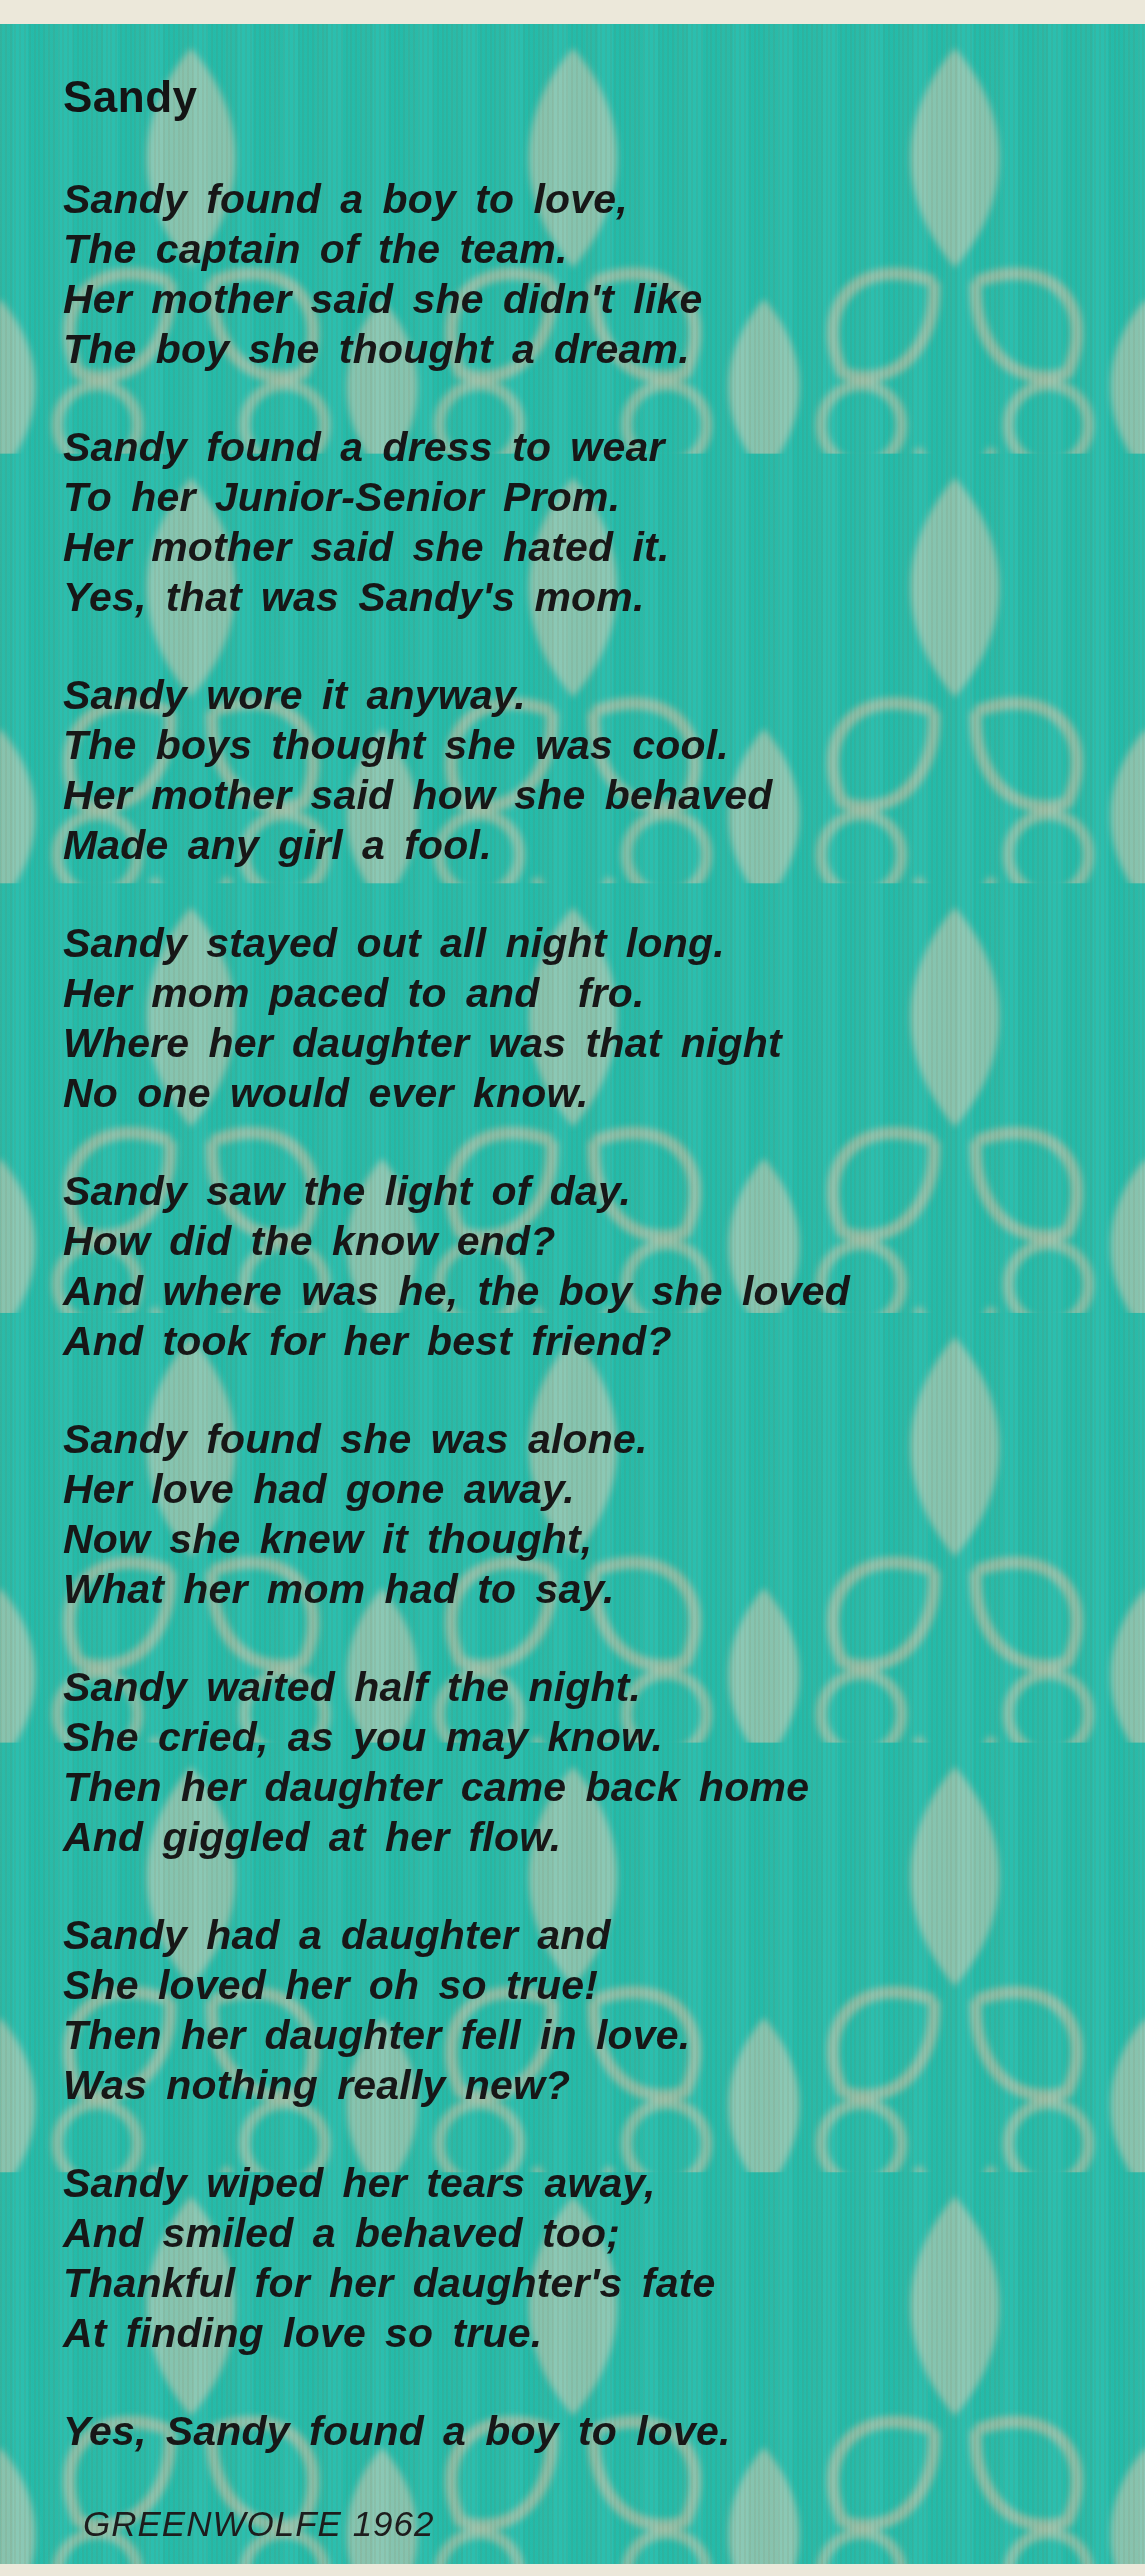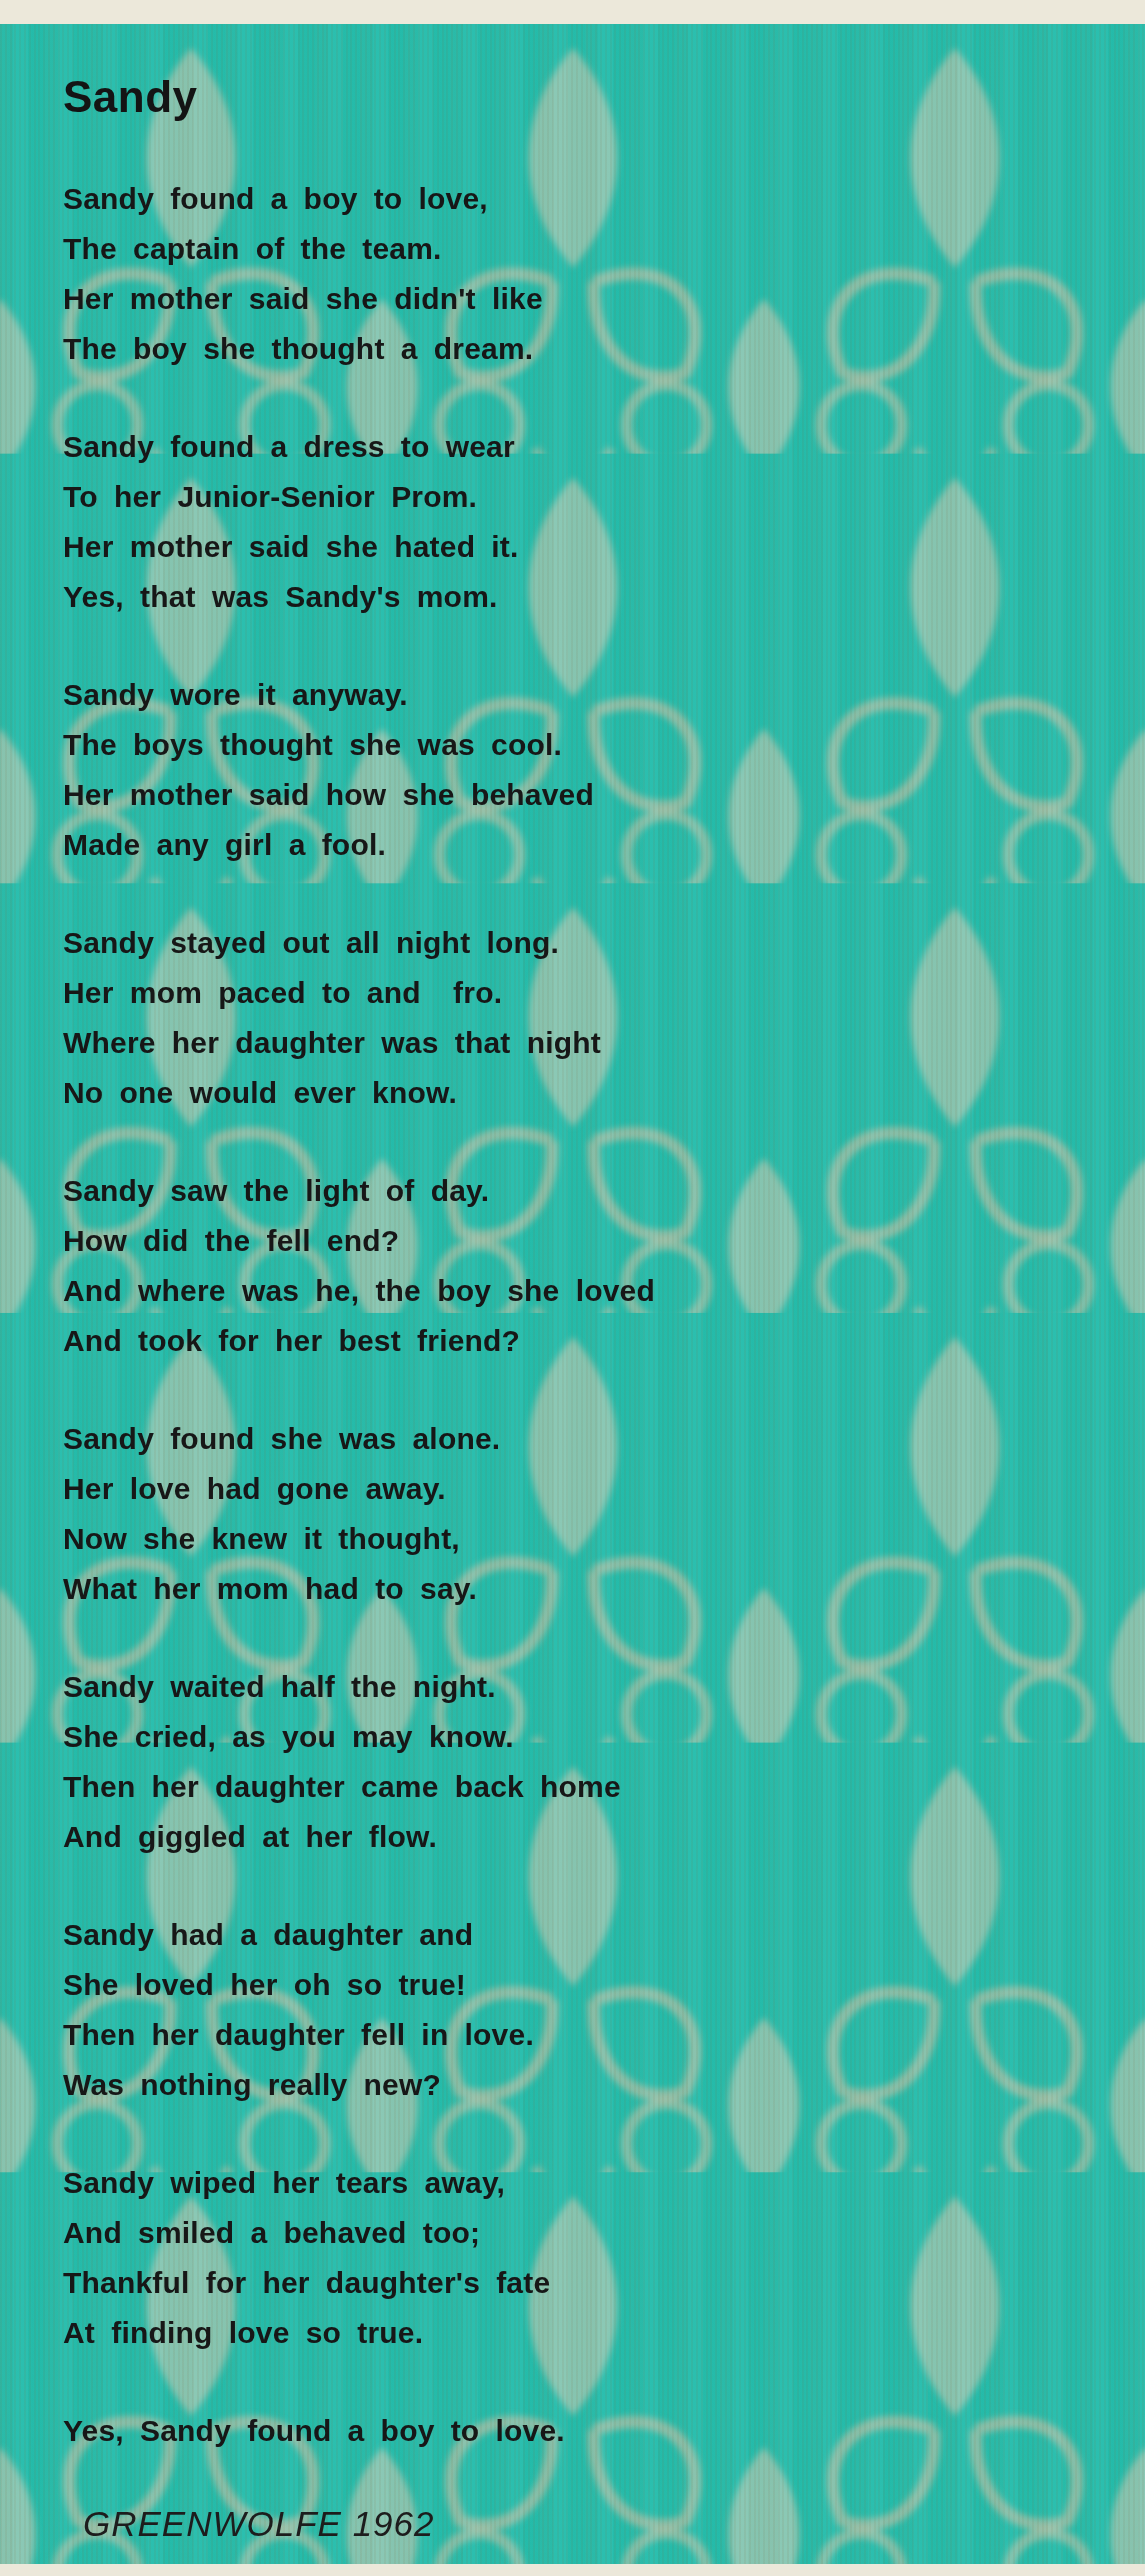--- a/index.html
+++ b/index.html
@@ -48,27 +48,28 @@
     font-weight: bold;
     line-height: 49px;
     color: #141414;
     margin: 0 0 53px 0;
     letter-spacing: 0.5px;
   }
   .stanza {
     margin: 0 0 48px 0;
   }
   .line {
-    font-size: 30px;
+    font-size: 41px;
     font-weight: bold;
     line-height: 50px;
     color: #171717;
     word-spacing: 7.6px;
     white-space: pre-wrap;
     letter-spacing: 0.2px;
+    font-style: italic;
   }
   .signature {
     font-size: 35px;
     font-style: italic;
     font-weight: 400;
     color: #1d1d1d;
     letter-spacing: 1px;
     margin-top: 1.9px;
     padding-left: 20px;
   }
@@ -127,21 +128,21 @@
           <div class="line">Made any girl a fool.</div>
         </div>
         <div class="stanza">
           <div class="line">Sandy stayed out all night long.</div>
           <div class="line">Her mom paced to and  fro.</div>
           <div class="line">Where her daughter was that night</div>
           <div class="line">No one would ever know.</div>
         </div>
         <div class="stanza">
           <div class="line">Sandy saw the light of day.</div>
-          <div class="line">How did the fell end?</div>
+          <div class="line">How did the know end?</div>
           <div class="line">And where was he, the boy she loved</div>
           <div class="line">And took for her best friend?</div>
         </div>
         <div class="stanza">
           <div class="line">Sandy found she was alone.</div>
           <div class="line">Her love had gone away.</div>
           <div class="line">Now she knew it thought,</div>
           <div class="line">What her mom had to say.</div>
         </div>
         <div class="stanza">

